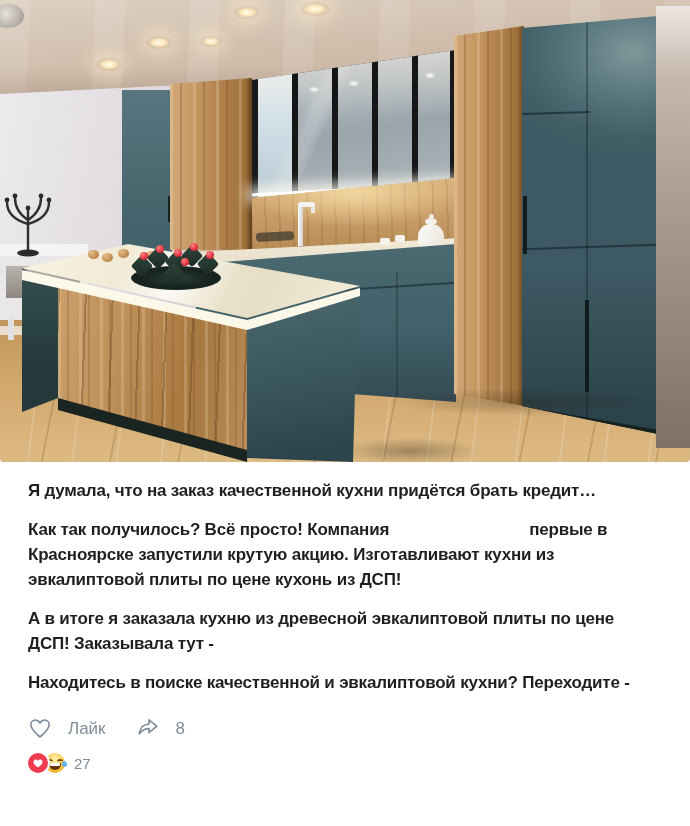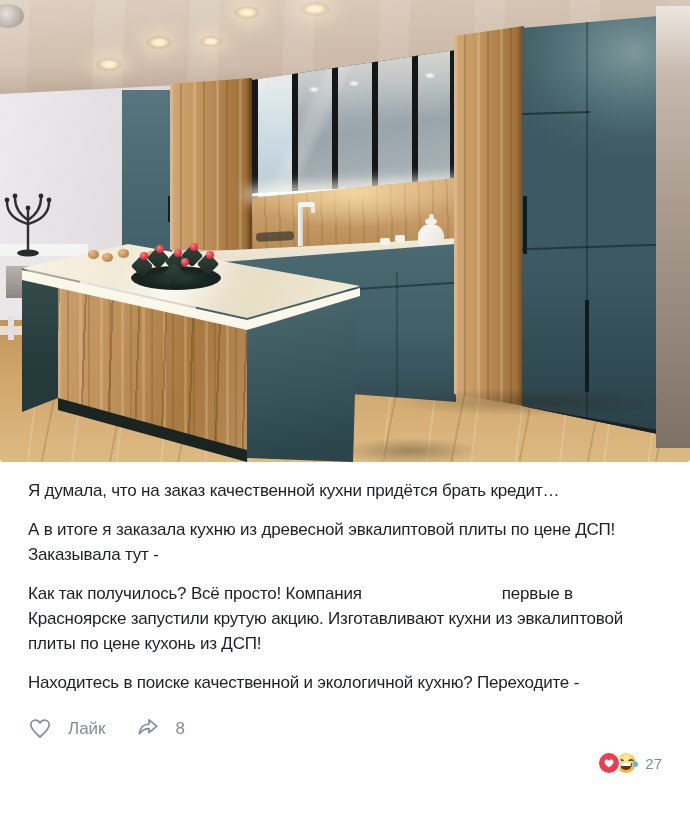--- a/index.html
+++ b/index.html
@@ -160,33 +160,33 @@
   .spike{width:16px;height:16px;border-radius:3px;transform:rotate(45deg);
     background:linear-gradient(135deg,#31463c,#1b2a24);}
   .sp1{left:8px;top:18px;} .sp2{left:24px;top:10px;} .sp3{left:42px;top:14px;}
   .sp4{left:58px;top:8px;} .sp5{left:74px;top:16px;} .sp6{left:40px;top:26px;}
   .berry{width:8px;height:8px;border-radius:50%;
     background:radial-gradient(circle at 35% 30%,#ff8080,#e03040 60%,#a31525);}
   .b1{left:14px;top:12px;} .b2{left:30px;top:5px;} .b3{left:48px;top:9px;}
   .b4{left:64px;top:3px;} .b5{left:80px;top:11px;} .b6{left:55px;top:18px;}
 
   
-  .body{padding:16px 36px 0 28px;}
+  .body{padding:16px 36px 0 28px;font-weight:bold;}
   .body p{margin:0 0 14px 0;font-size:17px;line-height:25px;color:var(--text,#1d1f23);letter-spacing:-0.2px;}
   .gap-span{display:inline-block;width:140px;height:1px;}
   .p4{margin-bottom:40px;}
   .p5{margin-bottom:10px;}
 
   
   .actions{display:flex;align-items:center;gap:30px;padding:8px 28px 0 28px;color:var(--secondary,#818c99);}
   .act-btn{display:flex;align-items:center;gap:16px;cursor:pointer;}
   .act-btn svg{display:block;}
   .act-label{font-size:17px;font-weight:500;color:var(--secondary,#818c99);}
 
-  .reactions{display:flex;align-items:center;padding:12px 28px 14px 28px;justify-content:flex-end;}
+  .reactions{display:flex;align-items:center;padding:12px 28px 14px 28px;}
   .heart-badge{width:20px;height:20px;border-radius:50%;background:var(--reaction_red,#ed3d4f);
     display:flex;align-items:center;justify-content:center;box-shadow:0 0 0 2px #fff;position:relative;z-index:2;}
   .laugh{width:20px;height:20px;border-radius:50%;margin-left:-3px;position:relative;z-index:1;
     background:radial-gradient(circle at 50% 30%,#ffec9e 10%,var(--emoji_yellow,#f5c445) 55%,#eda21d 100%);
     box-shadow:0 0 0 2px #fff;}
   .laugh .eye{position:absolute;top:6px;width:6px;height:3px;border-top:2px solid #7b4d00;border-radius:50%;}
   .laugh .eye-l{left:2px;} .laugh .eye-r{right:2px;}
   .laugh .mouth{position:absolute;left:4px;top:10px;width:12px;height:7px;background:#68330a;border-radius:2px 2px 10px 10px;}
   .laugh .teeth{position:absolute;left:5px;top:10px;width:10px;height:3px;background:#fff;border-radius:1px;}
   .laugh .tear{position:absolute;width:5px;height:6px;background:#64b5f6;border-radius:50% 50% 50% 50%/62% 62% 38% 38%;}
@@ -328,23 +328,23 @@
       <div class="berry b2"></div>
       <div class="berry b3"></div>
       <div class="berry b4"></div>
       <div class="berry b5"></div>
       <div class="berry b6"></div>
     </div>
   </div>
 
   <div class="body">
     <p>Я думала, что на заказ качественной кухни придётся брать кредит…</p>
+    <p><span>Как так получилось? Всё просто! Компания</span><span class="gap-span"></span><span>первые в Красноярске запустили крутую акцию. Изготавливают кухни из эвкалиптовой плиты по цене кухонь из ДСП!</span></p>
     <p>А в итоге я заказала кухню из древесной эвкалиптовой плиты по цене ДСП! Заказывала тут -</p>
-    <p><span>Как так получилось? Всё просто! Компания</span><span class="gap-span"></span><span>первые в Красноярске запустили крутую акцию. Изготавливают кухни из эвкалиптовой плиты по цене кухонь из ДСП!</span></p>
-    <p class="p4">Находитесь в поиске качественной и экологичной кухню? Переходите -</p>
+    <p class="p4">Находитесь в поиске качественной и эвкалиптовой кухни? Переходите -</p>
   </div>
 
   <div class="actions">
     <div class="act-btn">
       <svg width="24" height="24" viewBox="0 0 24 24">
         <path d="M12 20 C5.3 14.3 2.8 10.9 2.8 7.8 C2.8 5.2 4.8 3.2 7.3 3.2 C9.2 3.2 10.9 4.3 12 6.1 C13.1 4.3 14.8 3.2 16.7 3.2 C19.2 3.2 21.2 5.2 21.2 7.8 C21.2 10.9 18.7 14.3 12 20 Z" fill="none" stroke="#818c99" stroke-width="1.7" stroke-linejoin="round"></path>
       </svg>
       <span class="act-label">Лайк</span>
     </div>
     <div class="act-btn">

